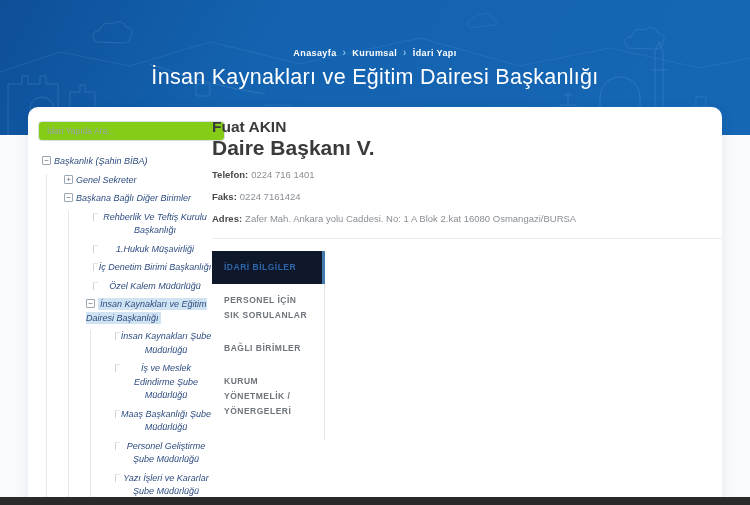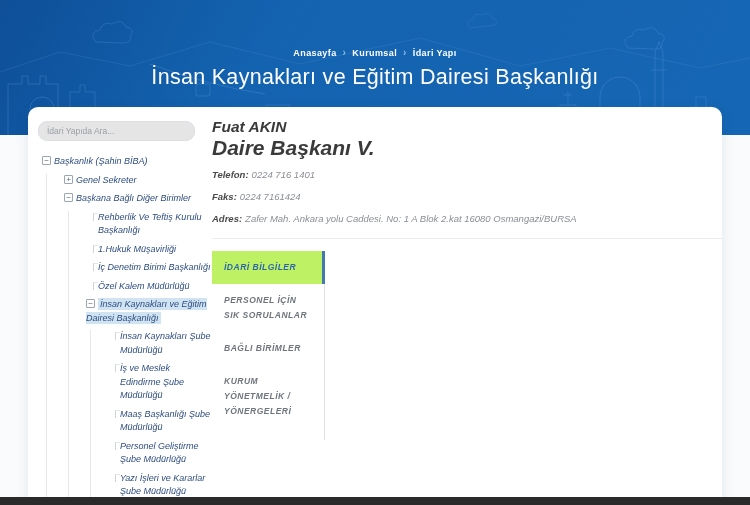--- a/index.html
+++ b/index.html
@@ -17,49 +17,49 @@
   .crumbs .sep { color:#8db9e4; font-size:10px; margin:0 2px; }
   .hero-title { margin-top:7px; color:#fff; font-size:21.5px; font-weight:500; letter-spacing:.3px; }
 
   
   .card { position:absolute; left:28px; top:107px; width:694px; height:398px;
           background:#fff; border-radius:10px 10px 0 0;
           box-shadow:0 4px 14px rgba(20,60,110,.10); display:flex; }
 
   
   .side { width:184px; flex:0 0 184px; padding:13px 0 0 10px; }
-  .search { width:157px; height:20px; border:1px solid #dcdfe4; border-radius:9px;
-            font-size:8.5px; color:#555; padding:0 8px; outline:none; background:#e5e5e5;
+  .search { width:187px; height:20px; border:1px solid #dcdfe4; border-radius:4px;
+            font-size:8.5px; color:#555; padding:0 8px; outline:none; background:#84cc16;
             font-family:"Liberation Sans", sans-serif; }
   .search::placeholder { color:#9aa0a6; }
   .tree { margin-top:14px; font-size:9px; line-height:13.5px; color:#2e4d80; padding-left:4px; }
   .tree a { color:#2e4d80; text-decoration:none; cursor:pointer; }
   .node { margin-bottom:5px; }
   .node-row { position:relative;font-style:italic; }
-  .node-row.leaf { padding-left:12px; }
+  .node-row.leaf { padding-left:12px;text-align:center; }
   .node-row.leaf::before { content:""; position:absolute; left:7px; top:2px; width:4px; height:7px;
             border-left:1px solid #ccd3da; border-top:1px solid #e2e7ec; }
   .expander { display:inline-block; width:9px; height:9px; line-height:7px; text-align:center;
             border:1px solid #9aa6b1; background:#fff; color:#5b6770; font-size:8px;
             vertical-align:1px; margin-right:3px; cursor:pointer; border-radius:1px; }
   .children { margin-left:4px; border-left:1px solid #e4e8ed; padding-left:17px; margin-top:5px; }
   a.sel-hl { background:#cfe3f2; padding:1px 2px; }
 
   
-  .main { flex:1; padding:10px 0 0 0;font-style:italic; }
+  .main { flex:1; padding:10px 0 0 0; }
   .person-name { font-size:15.5px; font-weight:bold; color:#3a3a3a; line-height:20px; }
   .person-title { font-size:21px; font-weight:bold; color:#3a3a3a; line-height:22px; margin-bottom:10px; }
   .info-row { font-size:9.5px; line-height:12px; margin-bottom:10px; }
   .info-row b { color:#4a4a4a; margin-right:3px; }
   .info-row span.val { color:#8a8f94; }
   .divider { height:1px; background:#ececec; margin:13px 0 12px 0; }
   .tabcol { width:113px; border-right:1px solid #e2e2e2; padding-bottom:12px; }
   .tab { font-size:8.5px; font-weight:bold; letter-spacing:.5px; line-height:15px;
          color:#6e757c; padding:9px 12px; cursor:pointer; text-transform:none; }
-  .tab.active { background:#bef264; color:#2e67a9; border-right:3px solid #4379ae; margin-right:-1px; }
+  .tab.active { background:#0f172a; color:#2e67a9; border-right:3px solid #4379ae; margin-right:-1px; }
 
   
   .footbar { position:absolute; left:0; bottom:0; width:750px; height:8px; background:#2a2a2a; z-index:5; }
 </style>
 </head>
 <body>
 
 <div class="screen">
 
   <div class="hero">

